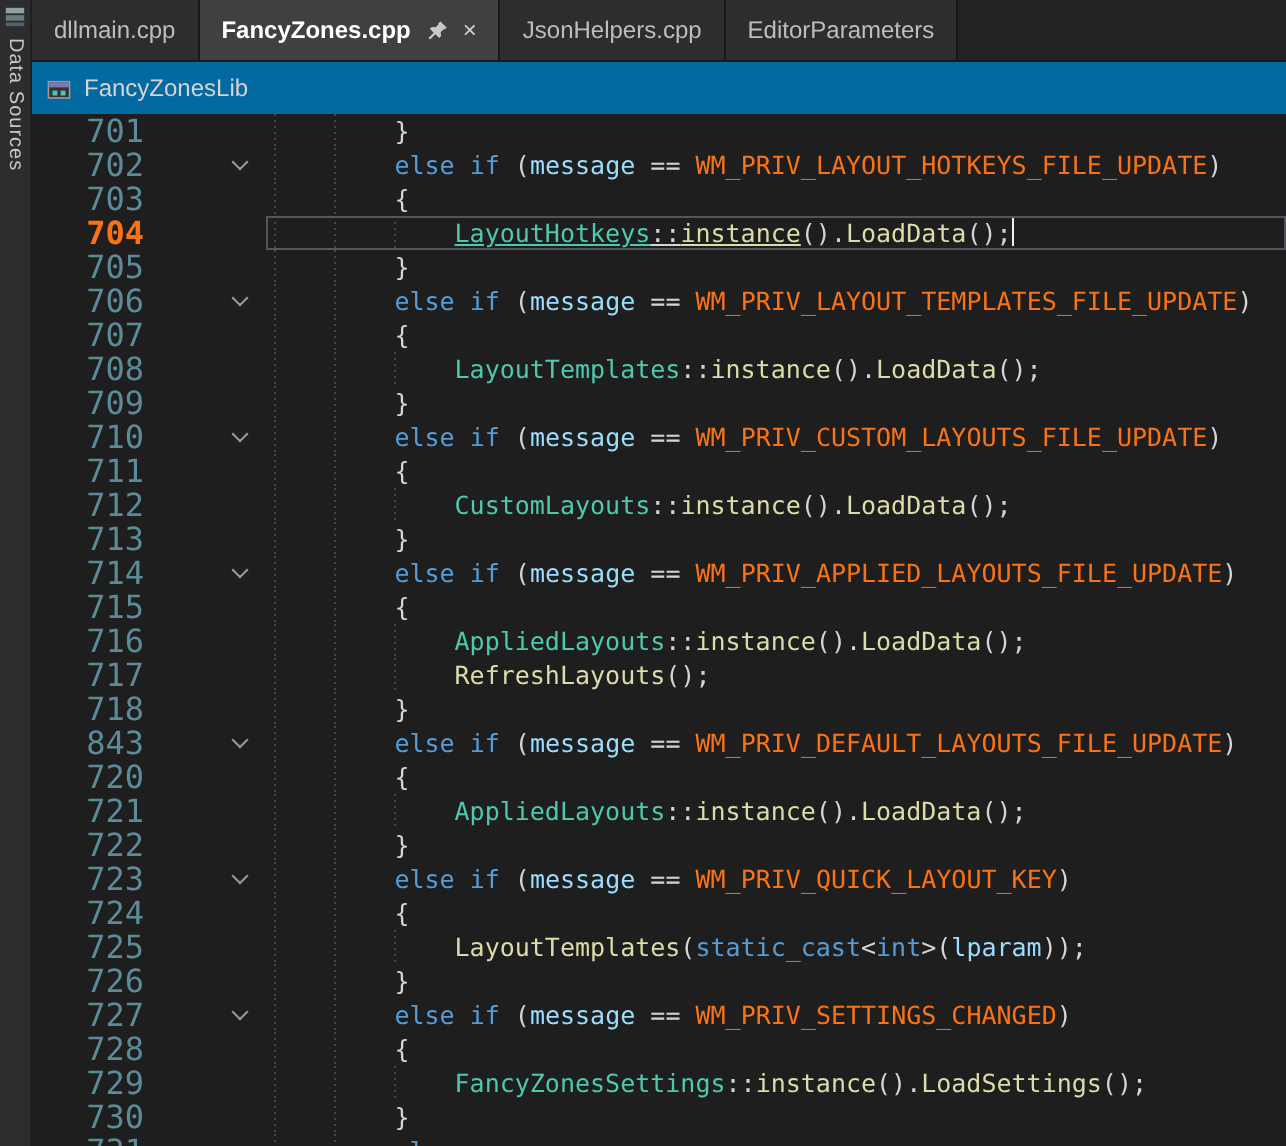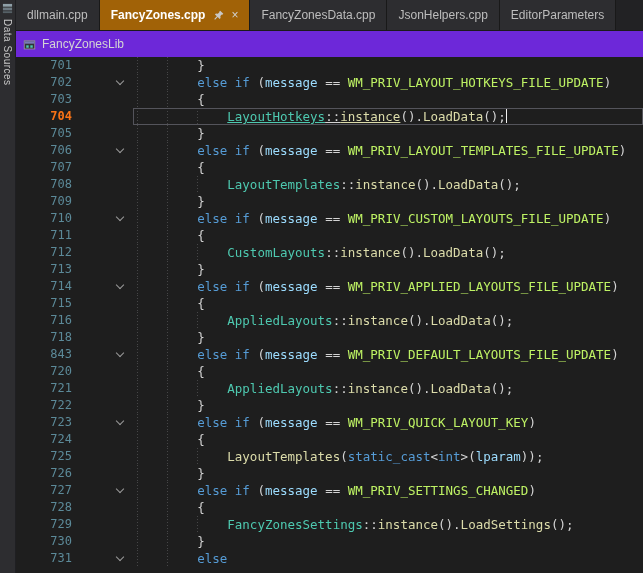--- a/index.html
+++ b/index.html
@@ -23,56 +23,56 @@
   }
 
   .main{flex:1;display:flex;flex-direction:column;min-width:0;}
 
   
   .tabbar{height:30px;flex:none;background:#222224;display:flex;overflow:hidden;}
   .tab{
     display:flex;align-items:center;padding:0 11px;font-size:12px;color:#bdbdbd;
     background:#2d2d30;border-right:1px solid #191919;white-space:nowrap;cursor:pointer;
   }
-  .tab.active{background:#a16207;color:#ffffff;font-weight:bold;}
+  .tab.active{background:#404040;color:#ffffff;font-weight:bold;}
   .tab .pin{margin-left:8px;display:inline-flex;}
   .tab .close{margin-left:7px;color:#d0d0d0;font-size:12px;font-weight:normal;line-height:1;}
 
   
   .navbar{
-    height:26px;flex:none;background:#6d28d9;display:flex;align-items:center;
+    height:26px;flex:none;background:#0369a1;display:flex;align-items:center;
     padding-left:7px;border-top:1px solid #1b1b1c;
   }
   .nav-label{font-size:12px;color:#d4d4d4;margin-left:6px;}
 
   
   .editor{
     flex:1;background:#1e1e1e;overflow:hidden;position:relative;
     font-family:"DejaVu Sans Mono","Liberation Mono",monospace;font-size:12.5px;
   }
   .line{display:flex;height:17px;line-height:17px;position:relative;}
-  .ln{width:56px;flex:none;text-align:right;color:#5c8a99;font-size:12px;}
+  .ln{width:56px;flex:none;text-align:right;color:#5c8a99;font-size:16px;}
   .cur .ln{color:#f97316;font-weight:bold;}
   .fold{
     width:65px;flex:none;box-sizing:border-box;text-align:right;padding-right:14px;
     display:flex;align-items:center;justify-content:flex-end;
   }
   .chev{
     display:inline-block;width:5px;height:5px;margin-top:-3px;
     border-right:1px solid #9a9a9a;border-bottom:1px solid #9a9a9a;
     transform:rotate(45deg);
   }
   .code{white-space:pre;flex:1;min-width:0;color:#d4d4d4;}
   .ig{
     display:inline-block;width:4ch;height:17px;vertical-align:top;
     background-image:repeating-linear-gradient(to bottom,#464647 0,#464647 1px,transparent 1px,transparent 3px);
     background-size:1px 17px;background-repeat:no-repeat;background-position:0 0;
   }
   .k{color:#569cd6;}
-  .m{color:#bef264;}
+  .m{color:#f97316;}
   .t{color:#4ec9b0;}
   .f{color:#dcdcaa;}
   .v{color:#9cdcfe;}
   .p{color:#d4d4d4;}
   .u{text-decoration:underline;}
   .caret{display:inline-block;width:1px;height:14px;background:#f0f0f0;vertical-align:-2px;}
   .curbox{
     position:absolute;left:117px;right:0;top:0;bottom:0;
     border:1px solid #54545b;box-sizing:border-box;pointer-events:none;
   }
@@ -102,23 +102,20 @@
       <div class="tab active">
         <span>FancyZones.cpp</span>
         <span class="pin">
           <svg width="11" height="11" viewBox="0 0 16 16">
             <path fill="#c8c8c8" d="M10.5 1l4.5 4.5-1.4 1.4-.7-.2-2.2 2.2.3 2.8-1.4 1.4-2.8-2.8L3 14.2l-1.2-1.2L5.6 9.2 2.8 6.4l1.4-1.4 2.8.3 2.2-2.2-.2-.7z"></path>
           </svg>
         </span>
         <span class="close">×</span>
       </div>
       <div class="tab">
-        <span>FancyZonesData.cpp</span>
-      </div>
-      <div class="tab">
         <span>JsonHelpers.cpp</span>
       </div>
       <div class="tab">
         <span>EditorParameters</span>
       </div>
     </div>
 
     <div class="navbar">
       <svg width="13" height="13" viewBox="0 0 16 16">
         <rect x="1.5" y="3.5" width="13" height="10" fill="#333337" stroke="#9b9b9b" stroke-width="1"></rect>
@@ -214,20 +211,25 @@
             <span class="ln">715</span>
             <span class="fold"></span>
             <span class="code"><span class="ig"></span><span class="ig"></span><span class="p">{</span></span>
           </div>
           <div class="line">
             <span class="ln">716</span>
             <span class="fold"></span>
             <span class="code"><span class="ig"></span><span class="ig"></span><span class="ig"></span><span class="t">AppliedLayouts</span><span class="p">::</span><span class="f">instance</span><span class="p">().</span><span class="f">LoadData</span><span class="p">();</span></span>
           </div>
           <div class="line">
+            <span class="ln">717</span>
+            <span class="fold"></span>
+            <span class="code"><span class="ig"></span><span class="ig"></span><span class="ig"></span><span class="f">RefreshLayouts</span><span class="p">();</span></span>
+          </div>
+          <div class="line">
             <span class="ln">718</span>
             <span class="fold"></span>
             <span class="code"><span class="ig"></span><span class="ig"></span><span class="p">}</span></span>
           </div>
           <div class="line">
             <span class="ln">843</span>
             <span class="fold">
               <span class="chev"></span>
             </span>
             <span class="code"><span class="ig"></span><span class="ig"></span><span class="k">else</span><span class="p"> </span><span class="k">if</span><span class="p"> (</span><span class="v">message</span><span class="p"> == </span><span class="m">WM_PRIV_DEFAULT_LAYOUTS_FILE_UPDATE</span><span class="p">)</span></span>

